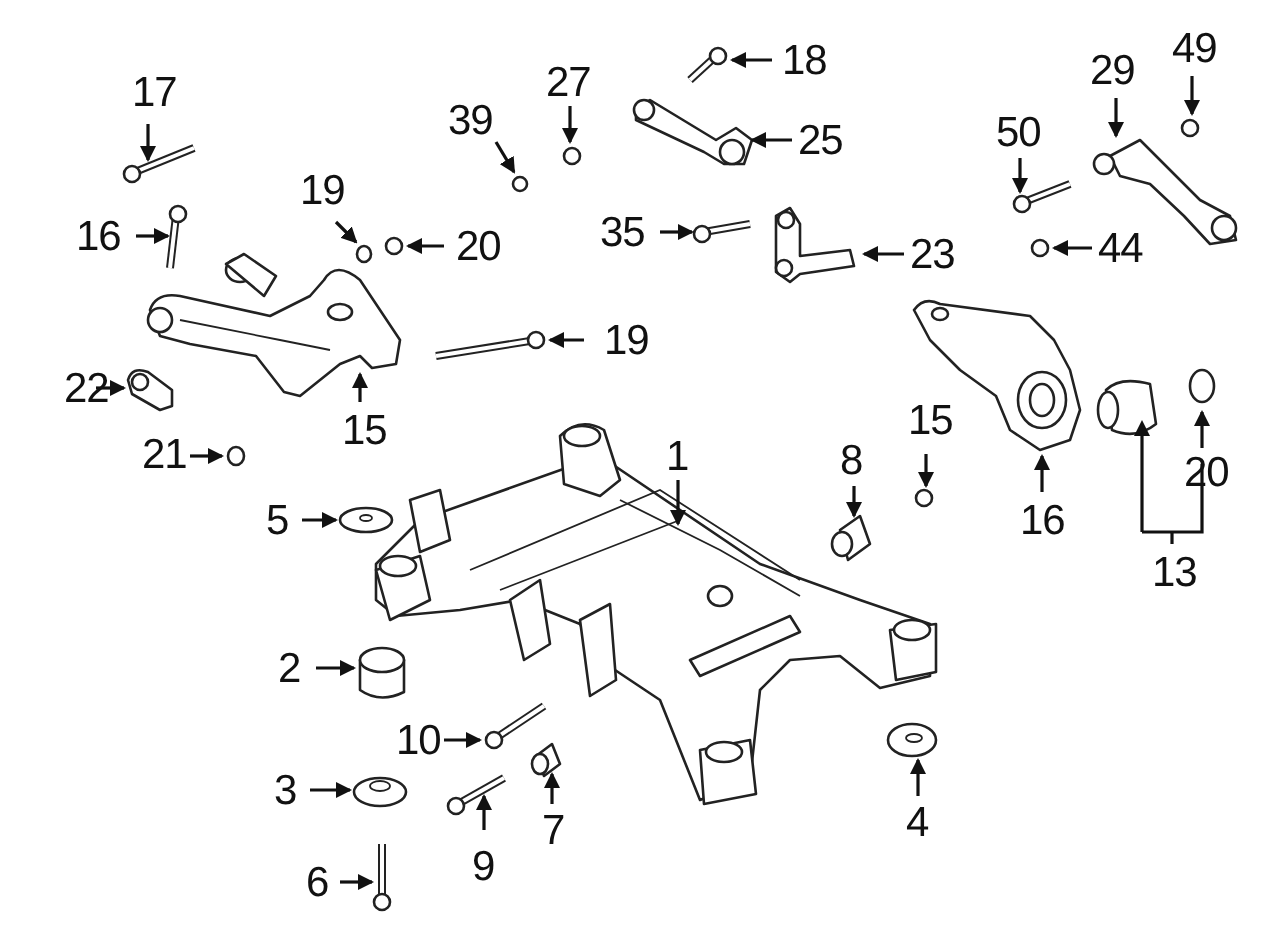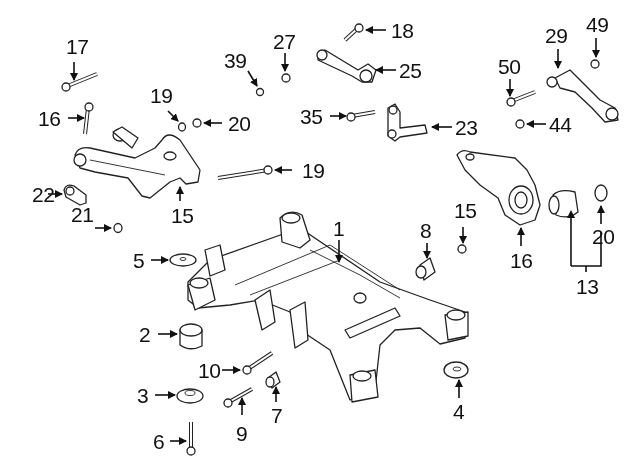--- a/index.html
+++ b/index.html
@@ -219,21 +219,21 @@
 <span class="lbl" style="left:454px;top:200px">15</span>
 <span class="lbl" style="left:510px;top:250px">16</span>
 <span class="lbl" style="left:576px;top:276px">13</span>
 <span class="lbl" style="left:592px;top:226px">20</span>
 <span class="lbl" style="left:171px;top:205px">15</span>
 <span class="lbl" style="left:38px;top:108px">16</span>
 <span class="lbl" style="left:66px;top:36px">17</span>
 <span class="lbl" style="left:302px;top:160px">19</span>
 <span class="lbl" style="left:150px;top:85px">19</span>
 <span class="lbl" style="left:228px;top:113px">20</span>
-<span class="lbl" style="left:71px;top:204px">21</span>
+<span class="lbl" style="left:71px;top:217px">21</span>
 <span class="lbl" style="left:32px;top:184px">22</span>
 <span class="lbl" style="left:455px;top:117px">23</span>
 <span class="lbl" style="left:300px;top:106px">35</span>
 <span class="lbl" style="left:399px;top:60px">25</span>
 <span class="lbl" style="left:391px;top:20px">18</span>
 <span class="lbl" style="left:273px;top:31px">27</span>
 <span class="lbl" style="left:224px;top:50px">39</span>
 <span class="lbl" style="left:545px;top:25px">29</span>
 <span class="lbl" style="left:498px;top:56px">50</span>
 <span class="lbl" style="left:586px;top:14px">49</span>

